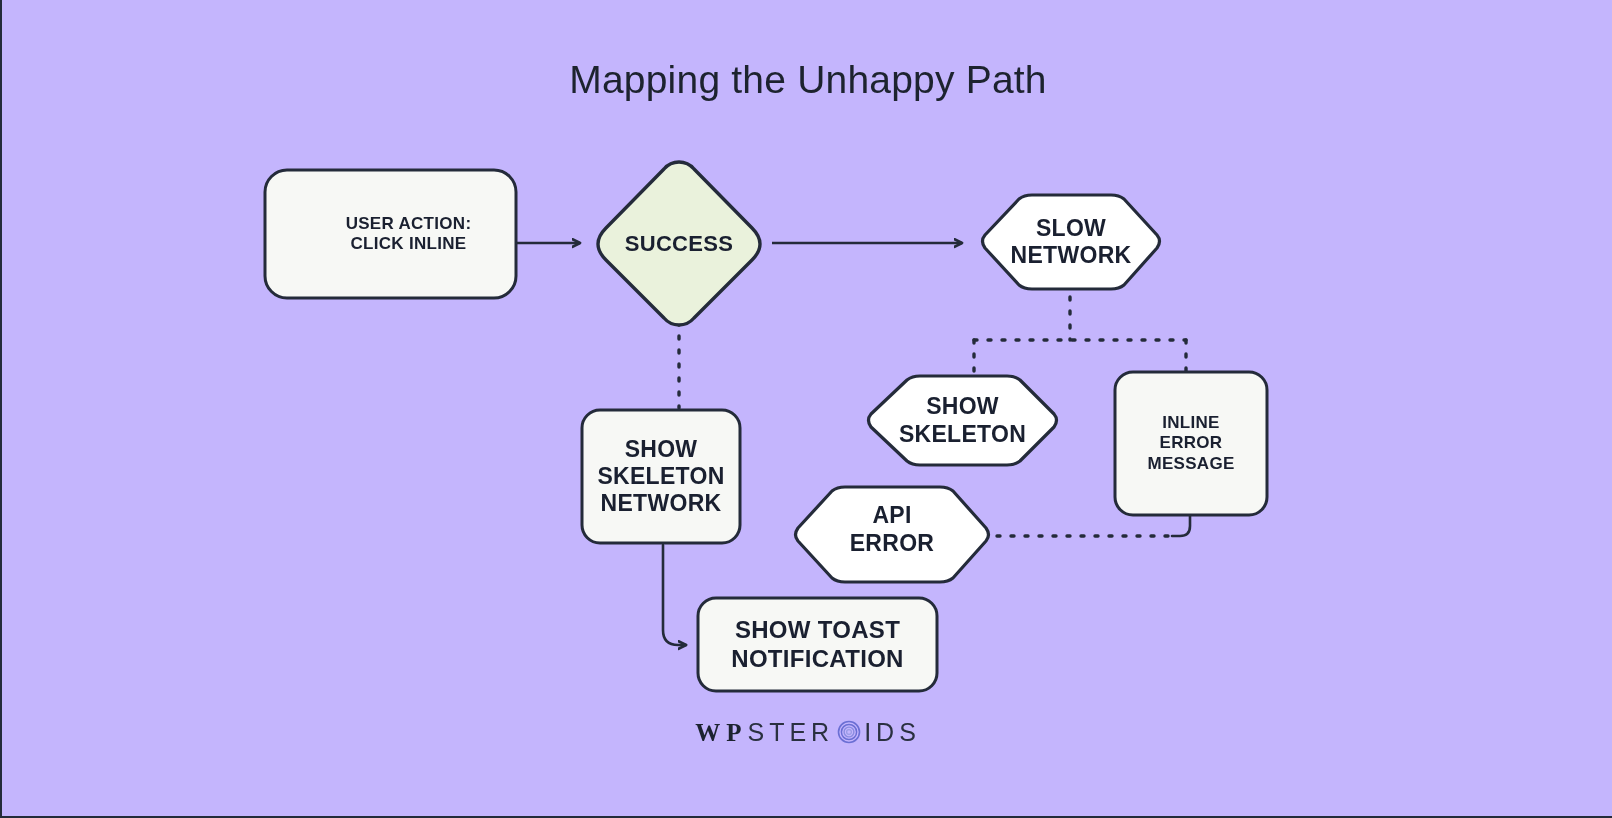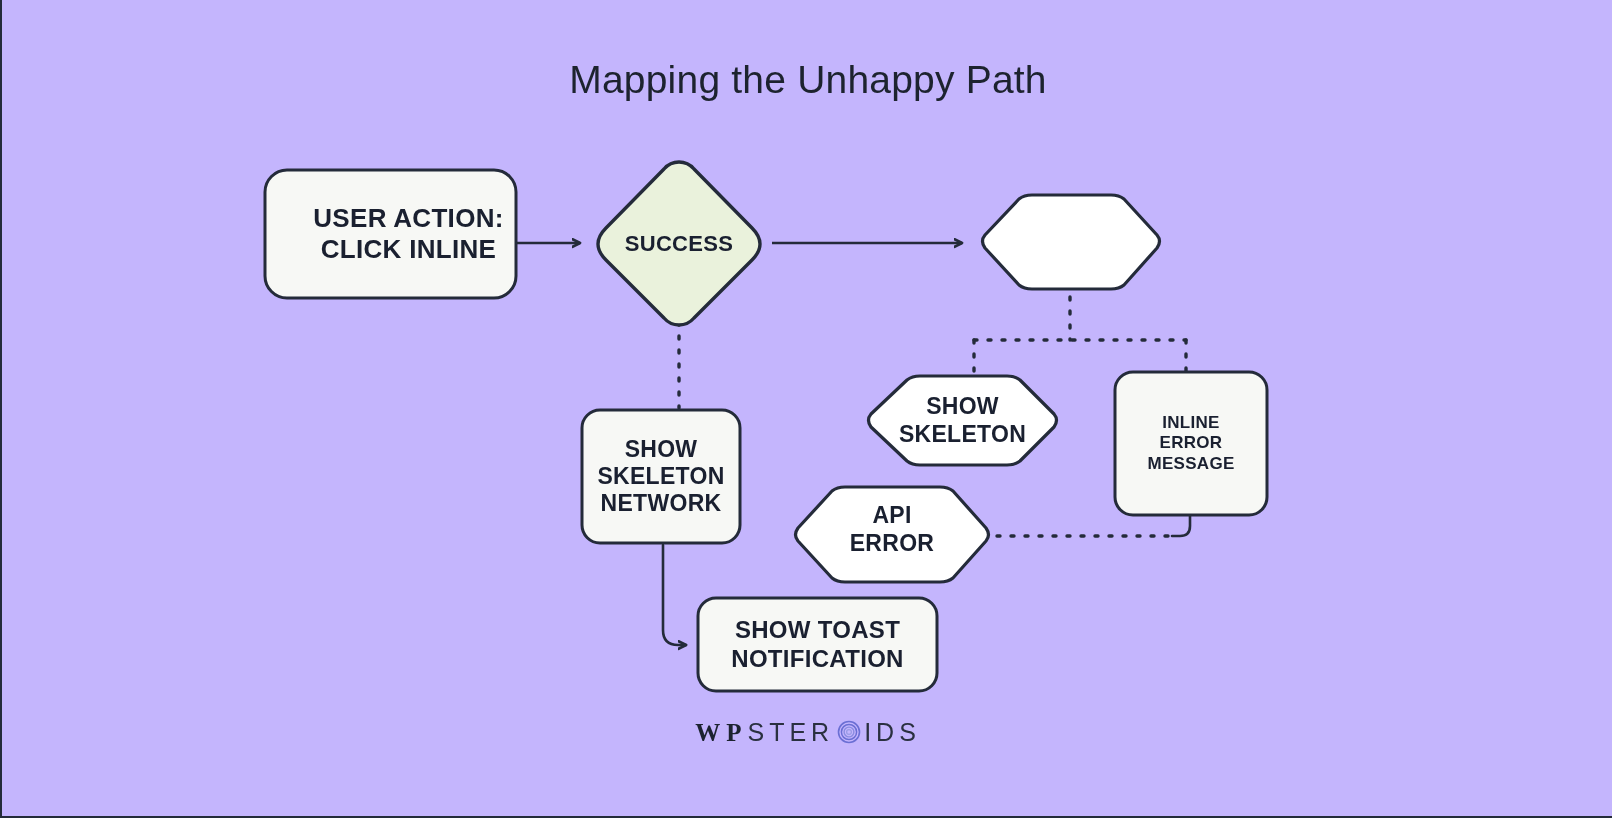--- a/index.html
+++ b/index.html
@@ -151,31 +151,37 @@
                L984,528 Q989,535 984,541 L951,578 Q946,582 938,582
                L843,582 Q835,582 830,578 L796,541 Q791,535 796,528 Z" fill="#ffffff" stroke="#242b3a" stroke-width="3.2" stroke-linejoin="round"></path>
     </g>
 
     <g>
       <rect x="696" y="598" width="239" height="93" rx="18" ry="18" fill="#f7f8f5" stroke="#242b3a" stroke-width="3"></rect>
     </g>
 
   </svg>
 
-  <div class="node-label" style="left:263px; top:170px; width:251px; height:128px; font-size:26px;padding-left:36px;">
+  <div class="node-label" style="left:263px; top:170px; width:251px; height:128px; font-size:17px;padding-left:36px;">
     <div>
       <div>USER ACTION:</div>
       <div>CLICK INLINE</div>
     </div>
   </div>
 
   <div class="node-label" style="left:596px; top:162px; width:162px; height:163px; font-size:22px;">
     <div>SUCCESS</div>
   </div>
 
+  <div class="node-label" style="left:978px; top:195px; width:182px; height:94px; font-size:23px;">
+    <div>
+      <div>SLOW</div>
+      <div>NETWORK</div>
+    </div>
+  </div>
 
   <div class="node-label" style="left:580px; top:410px; width:158px; height:133px; font-size:23px;">
     <div>
       <div>SHOW</div>
       <div>SKELETON</div>
       <div>NETWORK</div>
     </div>
   </div>
 
   <div class="node-label" style="left:864px; top:376px; width:193px; height:89px; font-size:23px;">

